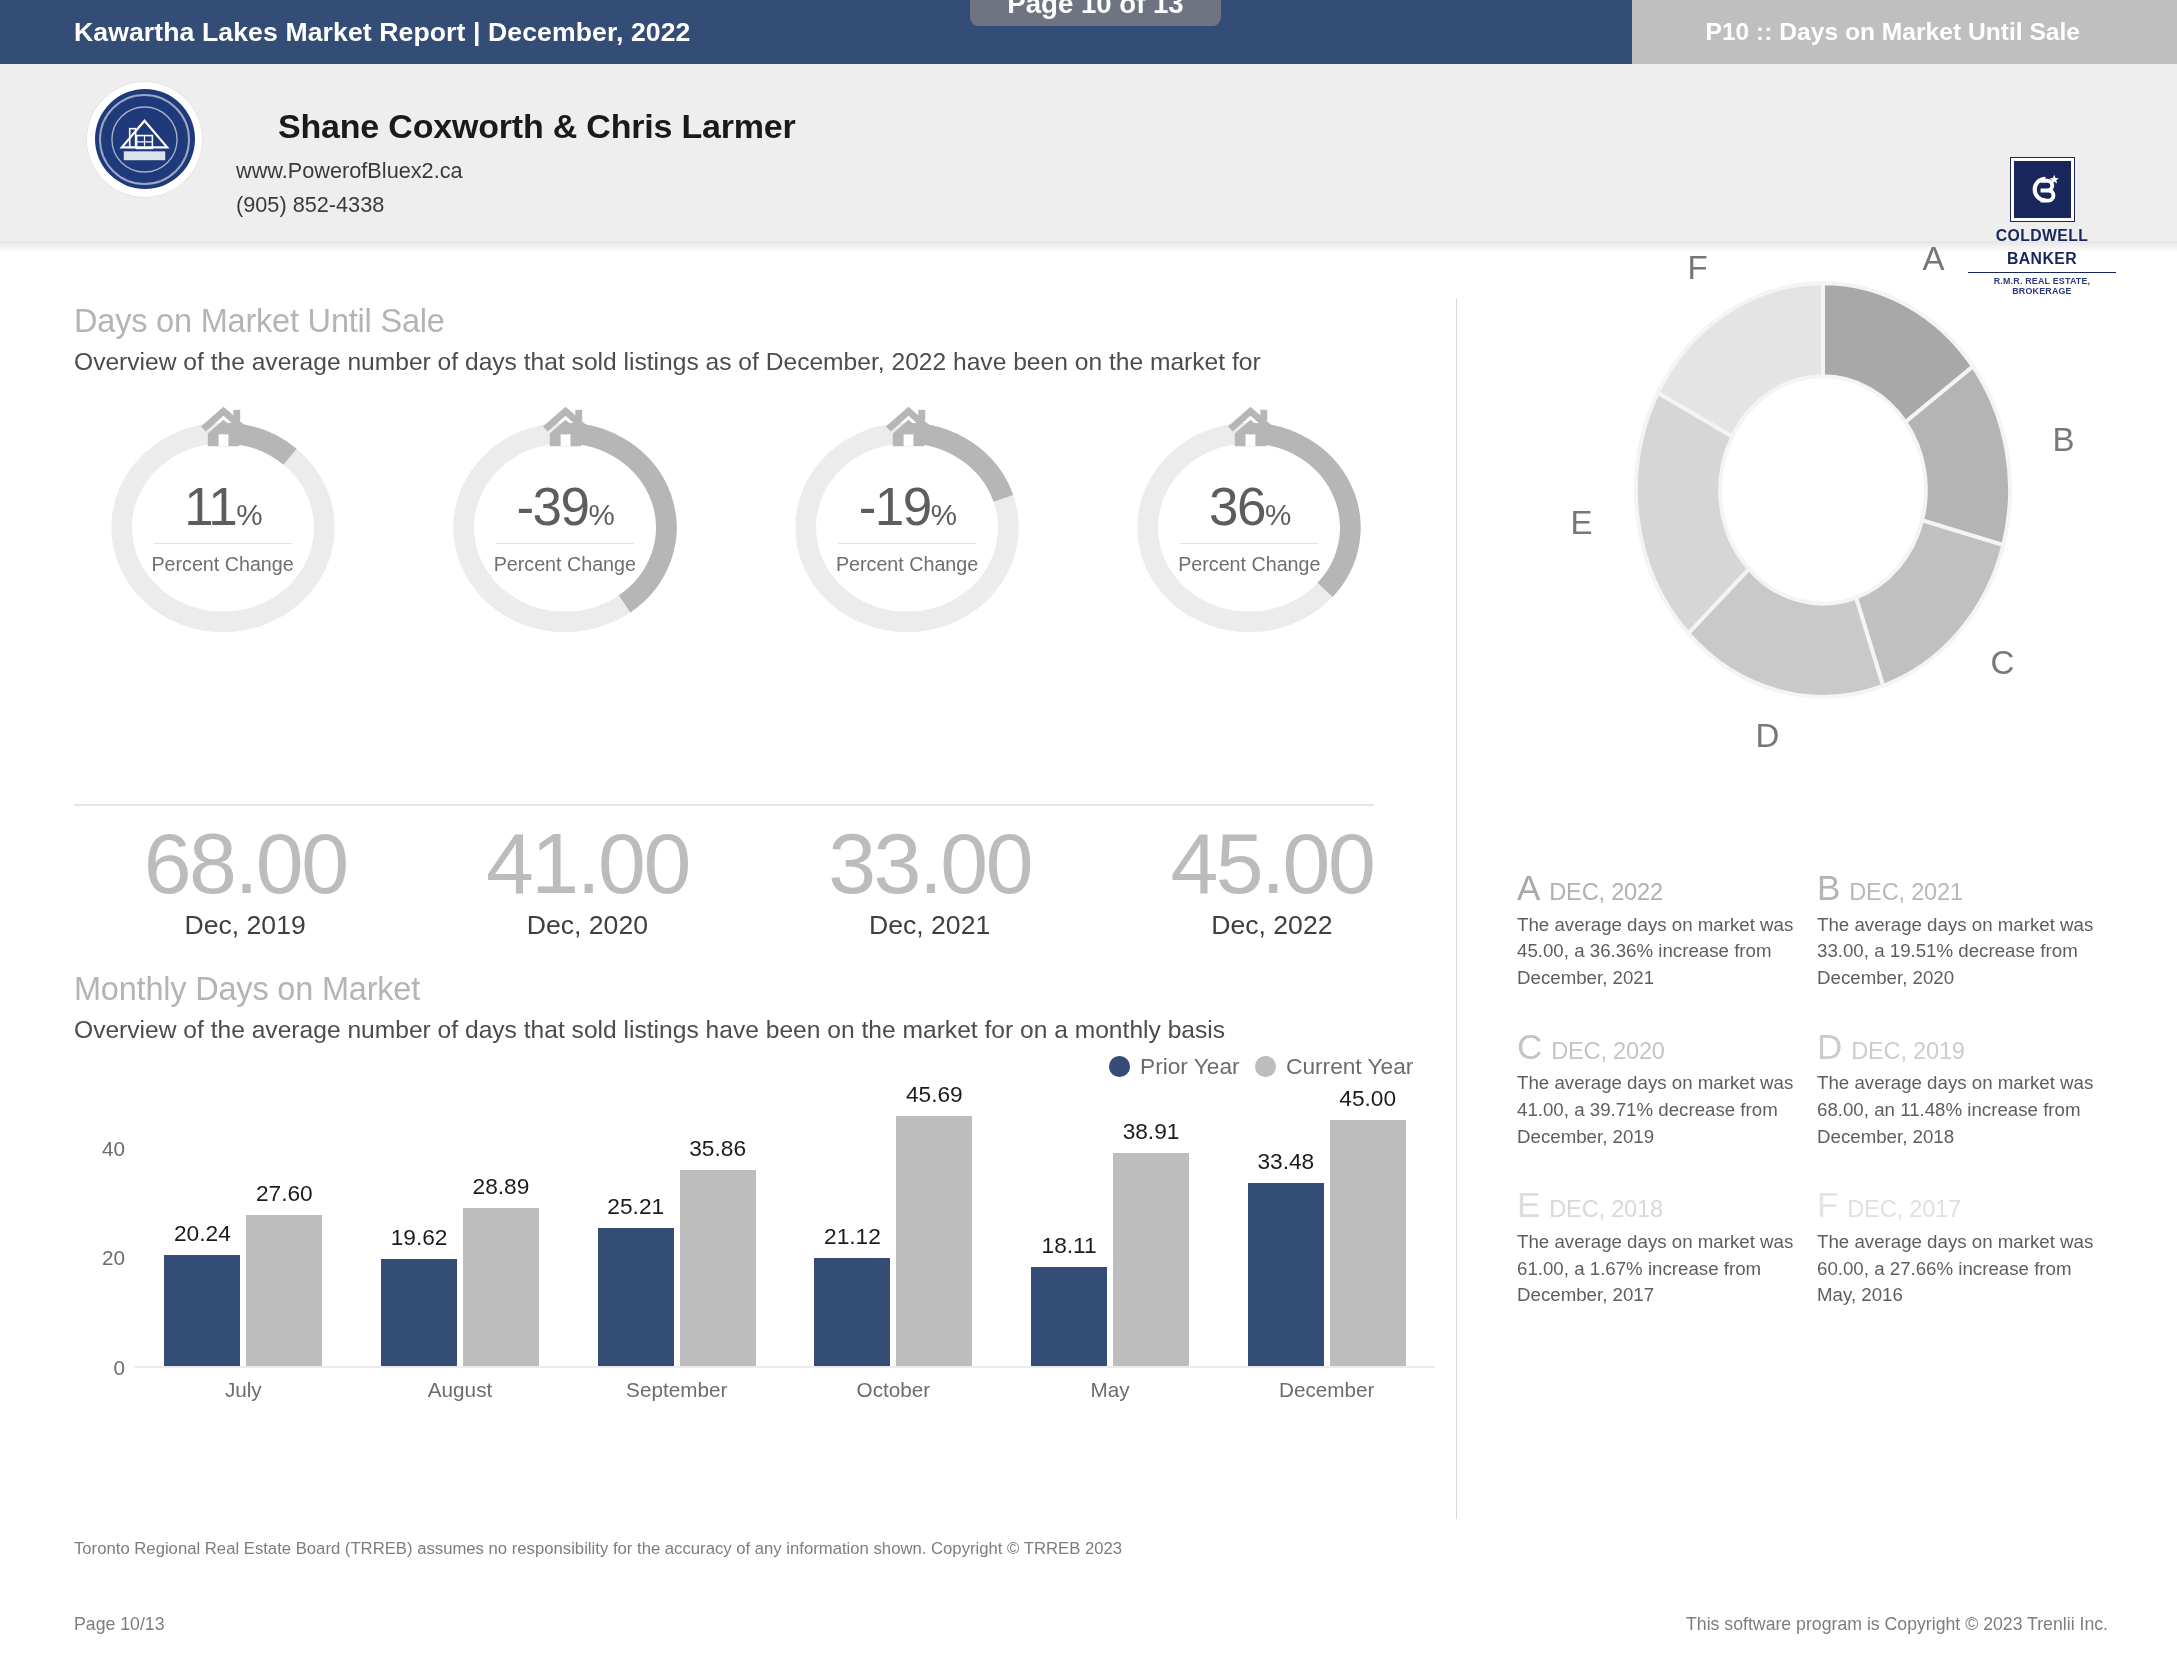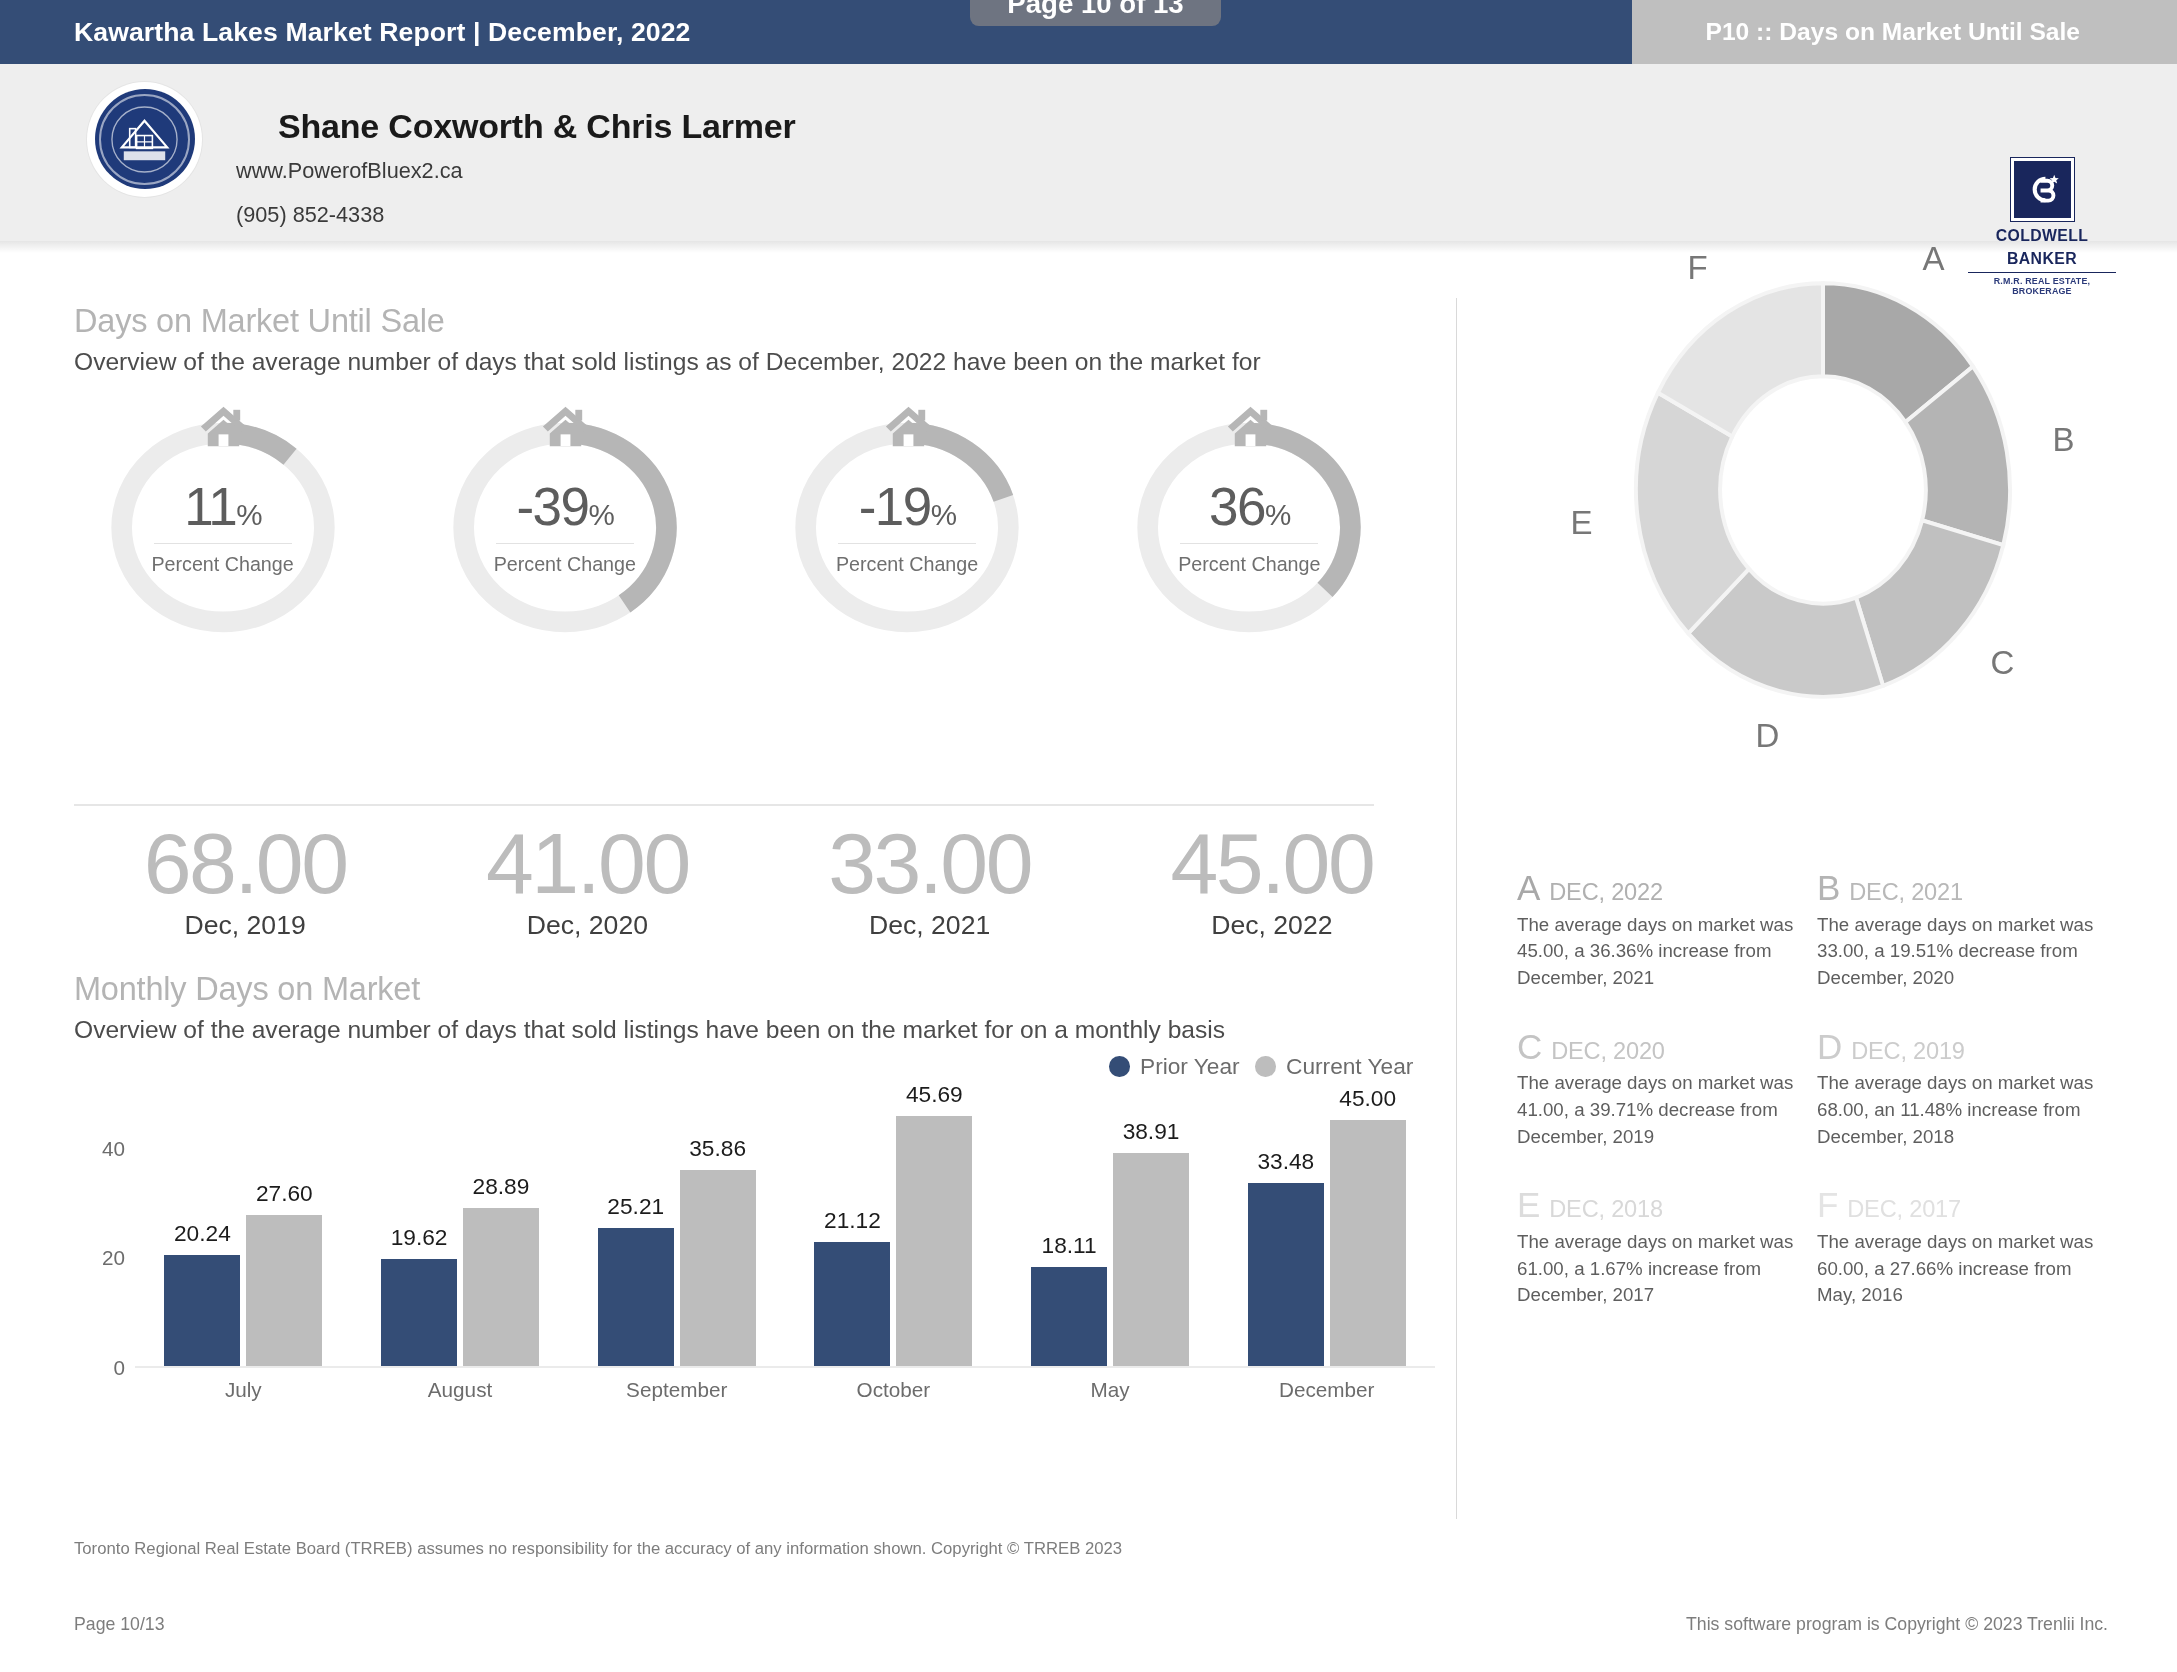--- a/index.html
+++ b/index.html
@@ -48,21 +48,21 @@
     background:#1f3a7a; position:relative; overflow:hidden;
     display:flex; align-items:center; justify-content:center;
   }
   .agent-logo-inner .ring {
     position:absolute; left:4.9px; top:4.9px; width:91px; height:91px;
     border-radius:50%; border:2px solid rgba(255,255,255,.55);
   }
   .agent-info { position:absolute; left:236px; top:43px; }
   .agent-name { font-size:34px; color:#1a1a1a; font-weight:bold; letter-spacing:-0.2px;margin-left:42px; }
   .agent-site { font-size:21.7px; color:#3a3a3a; margin-top:11.8px; }
-  .agent-phone { font-size:21.7px; color:#3a3a3a; margin-top:18px; }
+  .agent-phone { font-size:21.7px; color:#3a3a3a; margin-top:8px; }
 
   .cb-logo { position:absolute; right:61px; top:94px; width:148px; text-align:center; }
   .cb-mark {
     width:63px; height:63px; background:#19265c; margin:0 auto;
     border:3px solid #ffffff; position:relative;
     display:flex; align-items:center; justify-content:center;
     color:#fff; font-size:33px; font-weight:bold; font-family:"Liberation Serif", serif;
     box-shadow:0 0 0 1px #19265c;
   }
   .cb-name { color:#19265c; font-size:15.8px; font-weight:bold; line-height:1.05; margin-top:6.9px; letter-spacing:0.4px; }
@@ -333,21 +333,21 @@
             </div>
             <div class="grp" style="left: 33.3333%; width: 16.6667%; height: 274px;">
               <div class="bar" style="height: 138px; background: rgb(52, 77, 118);">
                 <span class="val">25.21</span>
               </div>
               <div class="bar" style="height: 196px; background: rgb(189, 189, 189);">
                 <span class="val">35.86</span>
               </div>
             </div>
             <div class="grp" style="left: 50%; width: 16.6667%; height: 274px;">
-              <div class="bar" style="height: 124px; background: rgb(52, 77, 118);">
+              <div class="bar" style="height: 108px; background: rgb(52, 77, 118);">
                 <span class="val">21.12</span>
               </div>
               <div class="bar" style="height: 250px; background: rgb(189, 189, 189);">
                 <span class="val">45.69</span>
               </div>
             </div>
             <div class="grp" style="left: 66.6667%; width: 16.6667%; height: 274px;">
               <div class="bar" style="height: 99px; background: rgb(52, 77, 118);">
                 <span class="val">18.11</span>
               </div>

